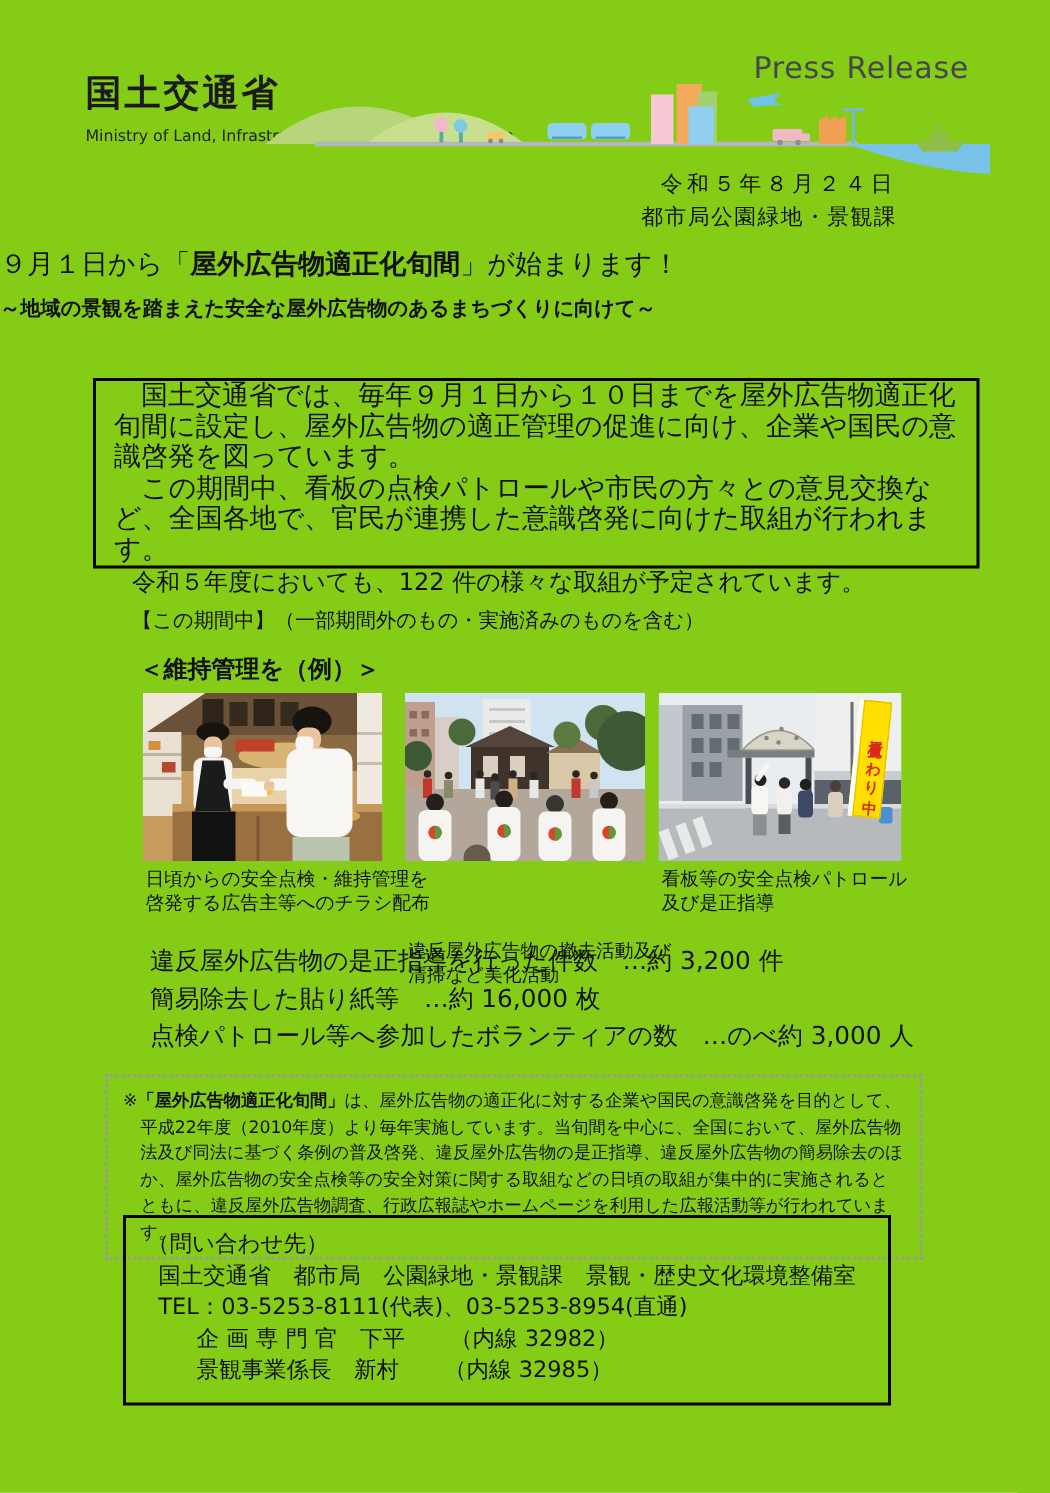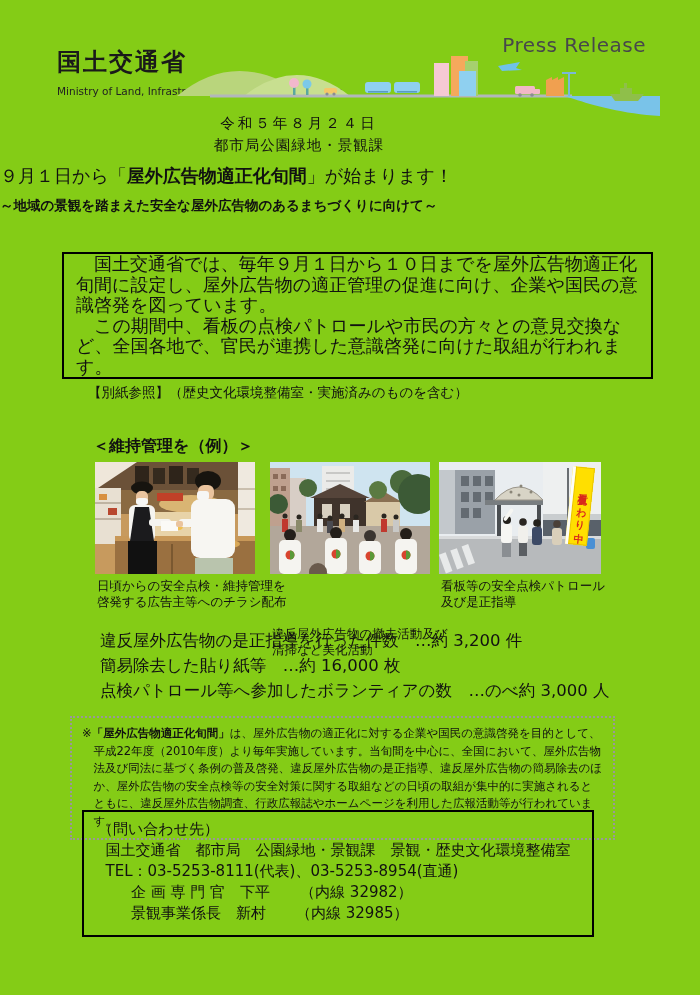--- a/index.html
+++ b/index.html
@@ -7,21 +7,21 @@
   .page { position:relative; width:700px; height:995px; background:#84cc16; overflow:hidden; margin:0 auto; }
 
   
   .press-release { position:absolute; top:33px; right:54px; font-size:20px; color:#47474b; letter-spacing:.5px; }
   .logo-block { position:absolute; top:46px; left:57px; }
   .logo-ja { font-size:24px; font-weight:700; letter-spacing:2px; color:#1a1a1a; }
   .logo-en { font-size:10.5px; color:#222; margin-top:7px; letter-spacing:0; }
   .header-art { position:absolute; top:44px; left:172px; width:488px; height:74px; }
 
   
-  .date-block { position:absolute; top:112px; left:0; width:598px; text-align:center; font-size:14.5px; line-height:22px; font-weight:500; }
+  .date-block { position:absolute; top:112px; left:0; width:598px; text-align:right; font-size:14.5px; line-height:22px; font-weight:500; }
   .date-line { letter-spacing:3px; }
   .dept-line { letter-spacing:1px; }
 
   
   .title-block { position:absolute; top:164px; left:0; width:700px; text-align:left; }
   .title-line { font-size:18px; font-weight:500; }
   .title-highlight { font-weight:800; }
   .subtitle-line { font-size:13.5px; font-weight:600; margin-top:9px; }
 
   
@@ -143,21 +143,22 @@
     <div class="title-line"><span>９月１日から「</span><span class="title-highlight">屋外広告物適正化旬間</span><span>」が始まります！</span></div>
     <div class="subtitle-line">～地域の景観を踏まえた安全な屋外広告物のあるまちづくりに向けて～</div>
   </div>
 
   <div class="summary-box">
     <p>　国土交通省では、毎年９月１日から１０日までを屋外広告物適正化旬間に設定し、屋外広告物の適正管理の促進に向け、企業や国民の意識啓発を図っています。</p>
     <p>　この期間中、看板の点検パトロールや市民の方々との意見交換など、全国各地で、官民が連携した意識啓発に向けた取組が行われます。</p>
   </div>
 
   <div class="plan-block">
-    <div class="plan-line2">【別紙参照】（歴史文化環境整備室・実施済みのものを含む）</div>
+    <div class="plan-line1">令和５年度においても、122 件の様々な取組が予定されています。</div>
+    <div class="plan-line2">【この期間中】（一部期間外のもの・実施済みのものを含む）</div>
   </div>
 
   <div class="examples-heading">＜維持管理を（例）＞</div>
 
   <div class="photo photo-1">
     <svg viewBox="0 0 160 112" width="160" height="112" aria-hidden="true">
       <rect width="160" height="112" fill="#c79a5e"></rect>
       <rect x="0" y="0" width="160" height="30" fill="#6b5138"></rect>
       <polygon points="0,0 42,0 0,28" fill="#efe7da"></polygon>
       <g>

